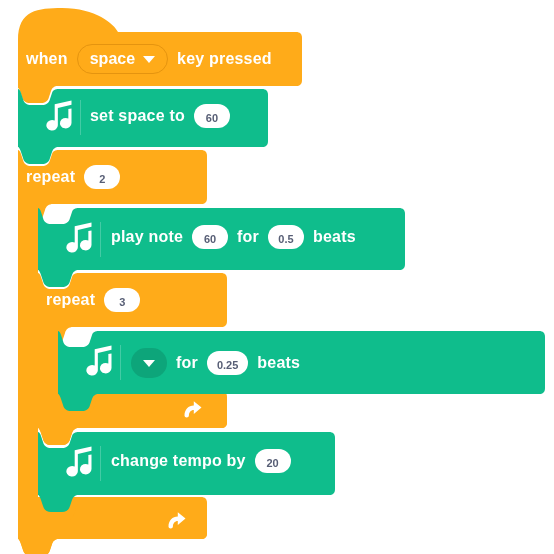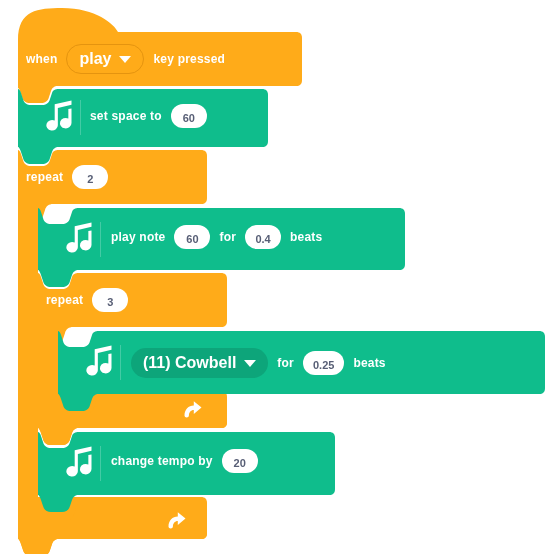--- a/index.html
+++ b/index.html
@@ -17,21 +17,21 @@
 
   #stage {
     position: absolute;
     left: 0; top: 0;
     width: 554px; height: 554px;
   }
 
   
   .lbl {
     color: #ffffff;
-    font-size: 12px;
+    font-size: 16px;
     font-weight: bold;
     line-height: 1;
     white-space: nowrap;
     letter-spacing: .2px;
   }
 
   
   .num {
     background: #ffffff;
     border-radius: 999px;
@@ -356,52 +356,51 @@
   </svg>
 
   <div class="divider" style="left:80px; top:100px; height:35px;"></div>
   <div class="divider" style="left:100px; top:222px; height:35px;"></div>
   <div class="divider" style="left:120px; top:345px; height:35px;"></div>
   <div class="divider" style="left:100px; top:446px; height:35px;"></div>
 
   <div class="row" style="left:26px; top:44px;">
     <span class="lbl">when</span>
     <span class="dd dd-orange">
-      <span class="dtext">play</span>
+      <span class="dtext">space</span>
       <span class="caret"></span>
     </span>
     <span class="lbl">key pressed</span>
   </div>
 
   <div class="row" style="left:90px; top:104px;">
     <span class="lbl">set space to</span>
     <span class="num">60</span>
   </div>
 
   <div class="row" style="left:26px; top:165px;">
     <span class="lbl">repeat</span>
     <span class="num">2</span>
   </div>
 
   <div class="row" style="left:111px; top:225px;">
     <span class="lbl">play note</span>
     <span class="num">60</span>
     <span class="lbl">for</span>
-    <span class="num">0.4</span>
+    <span class="num">0.5</span>
     <span class="lbl">beats</span>
   </div>
 
   <div class="row" style="left:46px; top:288px;">
     <span class="lbl">repeat</span>
     <span class="num">3</span>
   </div>
 
   <div class="row" style="left:131px; top:348px;">
     <span class="dd dd-green">
-      <span class="dtext">(11) Cowbell</span>
       <span class="caret"></span>
     </span>
     <span class="lbl">for</span>
     <span class="num">0.25</span>
     <span class="lbl">beats</span>
   </div>
 
   <div class="row" style="left:111px; top:449px;">
     <span class="lbl">change tempo by</span>
     <span class="num">20</span>

